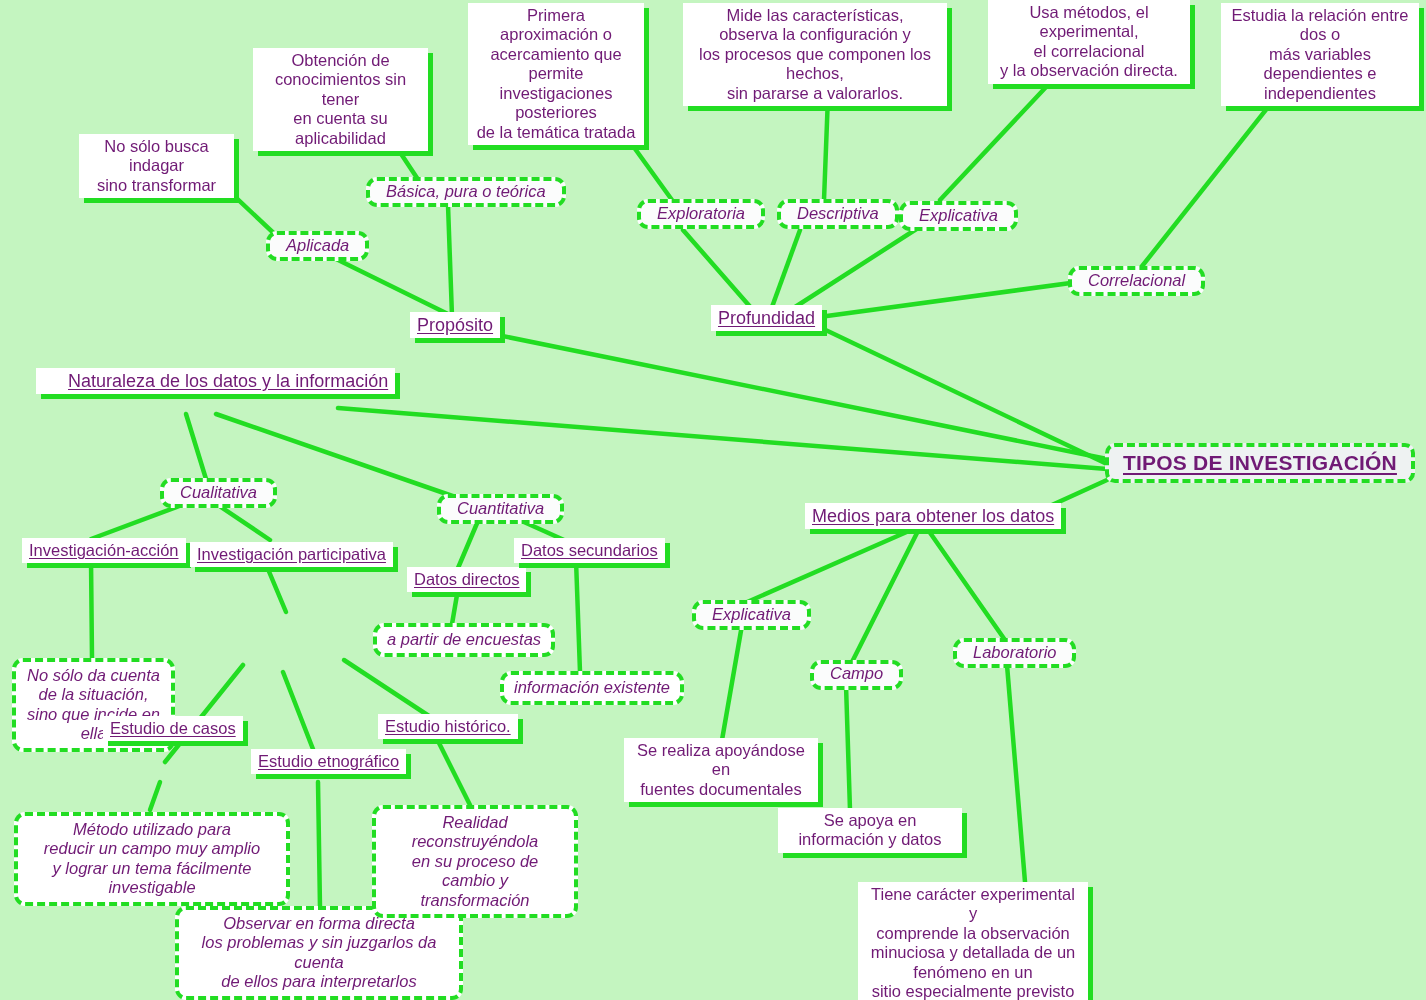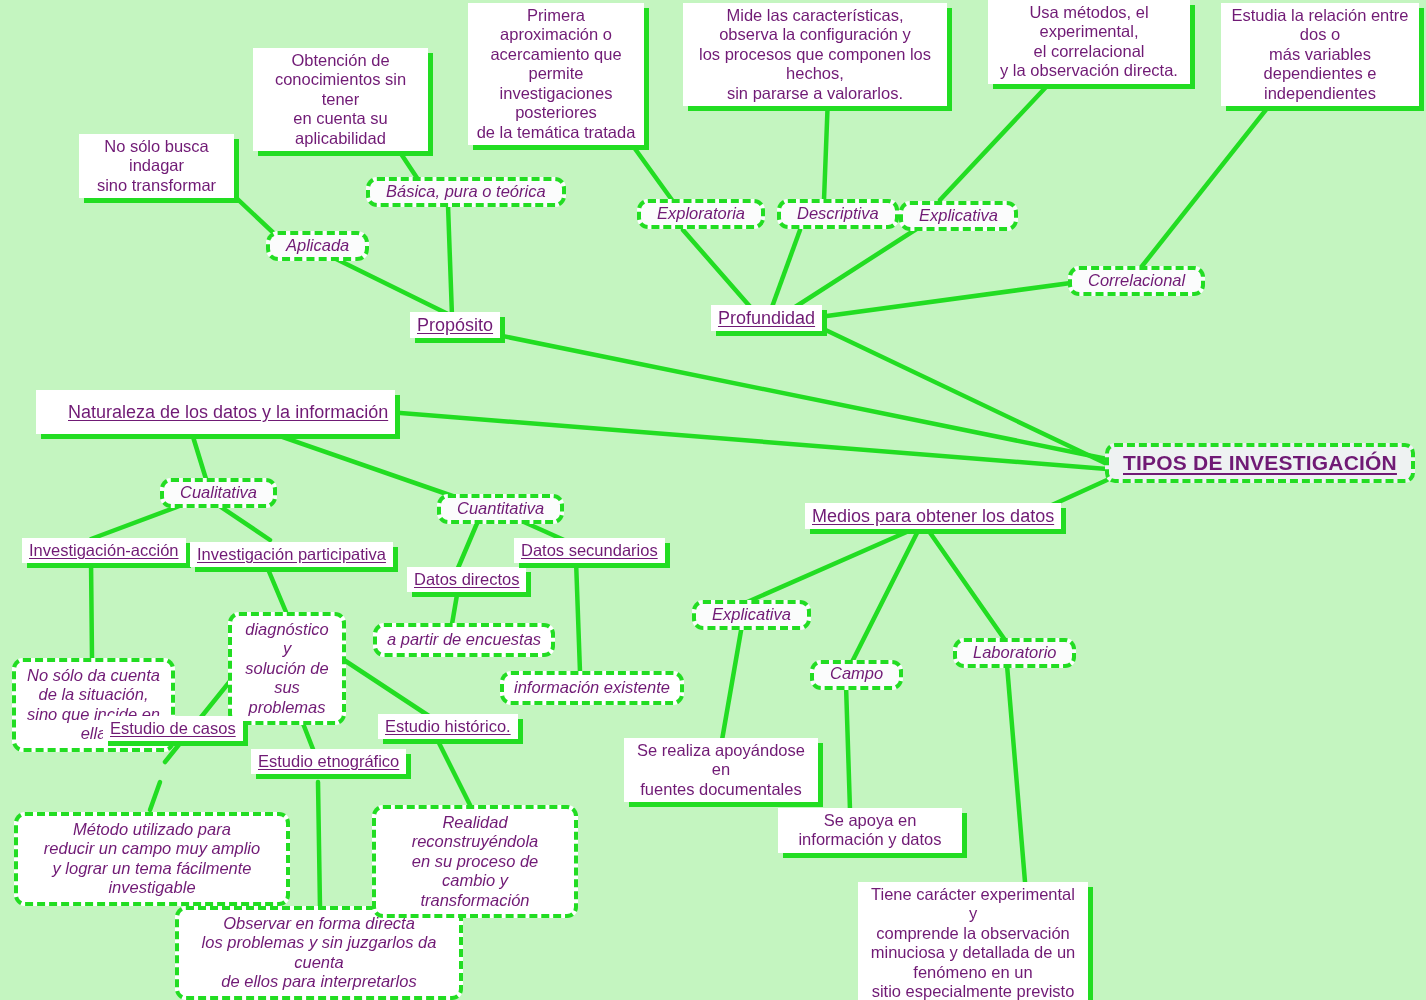--- a/index.html
+++ b/index.html
@@ -177,21 +177,21 @@
 
   <div class="node n-desc" style="left:79px; top:134px; width:155px;">
     <span class="txt">No sólo busca indagar
 sino transformar</span>
   </div>
 
   <div class="node n-type" style="left:366px; top:177px; height:30px;">
     <span class="txt">Básica, pura o teórica</span>
   </div>
 
-  <div class="node n-type" style="left:266px; top:231px; height:30px;border-radius:12px;">
+  <div class="node n-type" style="left:266px; top:231px; height:30px;">
     <span class="txt">Aplicada</span>
   </div>
 
   <div class="node n-type" style="left:637px; top:199px; height:30px;">
     <span class="txt">Exploratoria</span>
   </div>
 
   <div class="node n-type" style="left:777px; top:199px; height:30px;">
     <span class="txt">Descriptiva</span>
   </div>
@@ -205,21 +205,21 @@
   </div>
 
   <div class="node n-concept big" style="left:410px; top:312px; height:26px;">
     <span class="txt">Propósito</span>
   </div>
 
   <div class="node n-concept big" style="left:711px; top:305px; height:26px;">
     <span class="txt">Profundidad</span>
   </div>
 
-  <div class="node n-concept big" style="left:36px; top:390px; height:44px;padding-left:32px;">
+  <div class="node n-concept big" style="left:36px; top:368px; height:26px;padding-left:32px;">
     <span class="txt">Naturaleza de los datos y la información</span>
   </div>
 
   <div class="node n-concept big" style="left:805px; top:503px; height:26px;">
     <span class="txt">Medios para obtener los datos</span>
   </div>
 
   <div class="node n-title" style="left:1105px; top:443px; height:40px;">
     <span class="txt">TIPOS DE INVESTIGACIÓN</span>
   </div>
@@ -239,25 +239,20 @@
   <div class="node n-concept" style="left:190px; top:542px; height:25px;">
     <span class="txt">Investigación participativa</span>
   </div>
 
   <div class="node n-descdash" style="left:12px; top:658px; width:163px;">
     <span class="txt">No sólo da cuenta
 de la situación,
 sino que incide en ella</span>
   </div>
 
-  <div class="node n-descdash" style="left:228px; top:612px; width:118px;">
-    <span class="txt">diagnóstico y
-solución de sus
-problemas</span>
-  </div>
 
   <div class="node n-concept" style="left:103px; top:716px; height:25px;">
     <span class="txt">Estudio de casos</span>
   </div>
 
   <div class="node n-concept" style="left:251px; top:749px; height:25px;">
     <span class="txt">Estudio etnográfico</span>
   </div>
 
   <div class="node n-concept" style="left:378px; top:714px; height:25px;">

